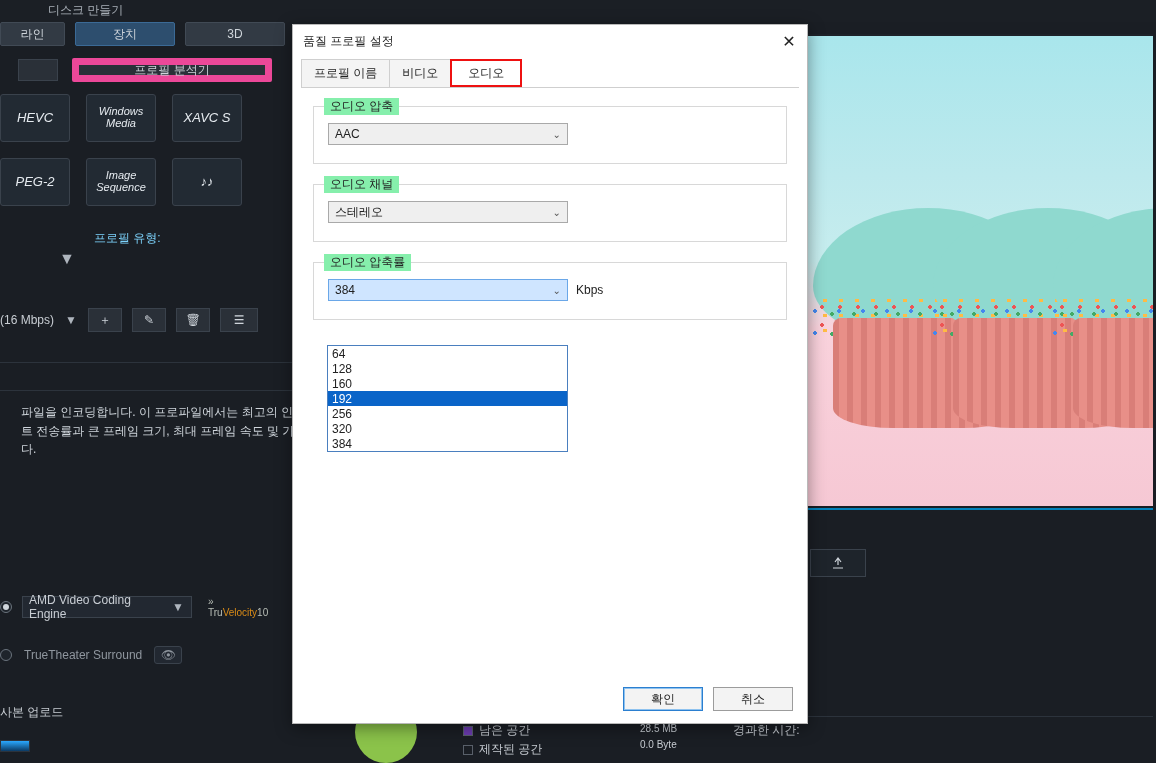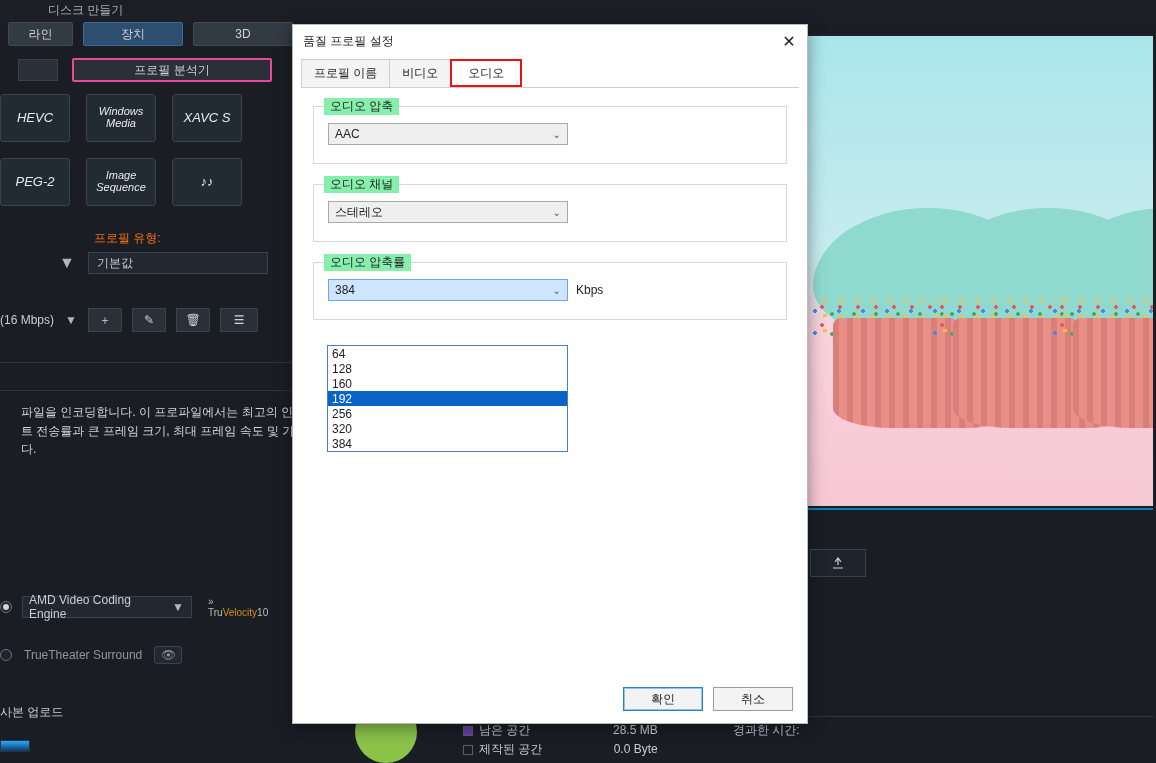--- a/index.html
+++ b/index.html
@@ -4,34 +4,34 @@
 <style>
 * { margin: 0; padding: 0; box-sizing: border-box; font-family: "Malgun Gothic", Arial, sans-serif; }
 html, body { width: 1156px; height: 763px; overflow: hidden; background: #1a1e24; color: #c8cdd3; }
 
 
 .app { position: relative; width: 1156px; height: 763px; border-radius: 30px; }
 
 .top-strip { position: absolute; left: 0; top: 0; width: 100%; height: 22px; background: #1b1f25; }
 .top-title { position: absolute; left: 48px; top: 2px; font-size: 12px; color: #a9b0b8; }
 
-.tabs-row { position: absolute; left: 0; top: 22px; height: 30px; display: flex; gap: 10px; padding-left: 8px; }
+.tabs-row { position: absolute; left: 0; top: 22px; height: 30px; display: flex; gap: 10px; padding-left: 0; }
 .tab-btn { width: 65px; height: 24px; background: #323a44; color: #cfd5db; font-size: 12px; border: 1px solid #414a55; display: flex; align-items: center; justify-content: center; border-radius: 2px; }
 .tab-btn.wide { width: 100px; }
 .tab-btn.sel { background: #2d4e6e; border-color: #3b6a96; }
 
 .analyzer-row { position: absolute; left: 18px; top: 58px; display: flex; align-items: center; gap: 14px; }
 .analyzer-icon { width: 40px; height: 22px; background: #2a3038; border: 1px solid #3a424c; }
-.analyzer-btn { width: 200px; height: 24px; background: #2a3038; border: 2px solid #ec4899; border-radius: 2px; display: flex; align-items: center; justify-content: center; font-size: 12px; color: #cfd5db; }
+.analyzer-btn { width: 200px; height: 24px; background: #2a3038; border: 7px solid #ec4899; border-radius: 2px; display: flex; align-items: center; justify-content: center; font-size: 12px; color: #cfd5db; }
 
 .codec-grid { position: absolute; left: 0; top: 94px; display: grid; grid-template-columns: repeat(4, 70px); gap: 16px; }
 .codec-btn { height: 48px; background: #222a33; border: 1px solid #3a424c; border-radius: 3px; display: flex; align-items: center; justify-content: center; font-style: italic; font-size: 13px; color: #e6ebf0; line-height: 1.05; text-align: center; }
 .codec-btn .small { font-size: 11px; }
 
-.profile-type { position: absolute; left: 94px; top: 230px; font-size: 12px; color: #f97316; }
+.profile-type { position: absolute; left: 94px; top: 230px; font-size: 12px; color: #7dd3fc; }
 .profile-sel-row { position: absolute; left: 60px; top: 252px; display: flex; align-items: center; gap: 14px; }
 .caret { width: 14px; height: 14px; display: inline-flex; align-items: center; justify-content: center; color: #aeb5bd; }
 .profile-select { width: 180px; height: 22px; background: #222831; border: 1px solid #3a424c; display: flex; align-items: center; padding: 0 8px; font-size: 12px; }
 
 .bitrate-row { position: absolute; left: 0; top: 308px; display: flex; align-items: center; gap: 10px; font-size: 12px; }
 .icon-btn { width: 34px; height: 24px; background: #2a3038; border: 1px solid #3a424c; display: flex; align-items: center; justify-content: center; color: #cfd5db; }
 
 .divider { position: absolute; left: 0; top: 362px; width: 330px; height: 1px; background: #2c333c; }
 .divider2 { position: absolute; left: 0; top: 390px; width: 330px; height: 1px; background: #2c333c; }
 
@@ -61,21 +61,21 @@
 .prog-bar { position:absolute; left:333px; top:508px; width:820px; height:2px; background:#0b0e12; }
 .prog-bar::before { content:""; position:absolute; left:0; top:0; height:2px; width:100%; background:#0095d8; opacity:.85; }
 
 .btn-row-under { position:absolute; left:810px; top:549px; display:flex; gap:8px; }
 .ghost-btn { width:56px; height:28px; border:1px solid #3a424c; background:#1e242b; display:flex; align-items:center; justify-content:center; color:#cfd5db; }
 
 
 .bottom-info { position:absolute; left:333px; top:716px; width:820px; height:47px; border-top:1px solid #2c333c; }
 .pie { position:absolute; left:22px; top:0; width:62px; height:62px; transform:translateY(-16px); border-radius:50%; background:conic-gradient(#8bc34a 0 360deg); }
 .info-col1 { position:absolute; left:130px; top:4px; font-size:12px; line-height:1.6; }
-.info-col2 { position:absolute; left:280px; top:4px; font-size:12px; line-height:1.6; text-align:right; }
+.info-col2 { position:absolute; left:307px; top:4px; font-size:10px; line-height:1.6; text-align:left; }
 .info-col3 { position:absolute; left:400px; top:4px; font-size:12px; line-height:1.6; }
 .sq { display:inline-block; width:10px; height:10px; border:1px solid #59606a; margin-right:6px; vertical-align:middle; }
 .sq.purple { background:#6b3cb0; }
 .tcode { position:absolute; left:400px; top:-14px; font-size:12px; color:#9ba2aa; font-variant-numeric: tabular-nums; }
 
 
 .dialog { position:absolute; left:292px; top:24px; width:516px; height:700px; background:#fff; color:#222; border:1px solid #b9b9b9; box-shadow:0 4px 16px rgba(0,0,0,.4); }
 .dlg-title { position:absolute; left:10px; top:8px; font-size:12px; }
 .dlg-close { position:absolute; right:6px; top:4px; width:24px; height:24px; display:flex; align-items:center; justify-content:center; font-size:16px; }
 .dlg-tabs { position:absolute; left:8px; top:34px; display:flex; }
@@ -130,23 +130,20 @@
     <div class="codec-btn">
         <span class="small" style="white-space:pre-line">Image
 Sequence</span>
       </div>
     <div class="codec-btn">♪♪</div>
   </div>
 
   <div class="profile-type">프로필 유형:</div>
   <div class="profile-sel-row">
     <span class="caret">▼</span>
-    <div class="profile-select">
-        <span>기본값</span>
-      </div>
   </div>
 
   <div class="bitrate-row">
     <span>(16 Mbps)</span>
     <span class="caret">▼</span>
     <div class="icon-btn">＋</div>
     <div class="icon-btn">✎</div>
     <div class="icon-btn">🗑</div>
     <div class="icon-btn" style="width:38px">☰</div>
   </div>

